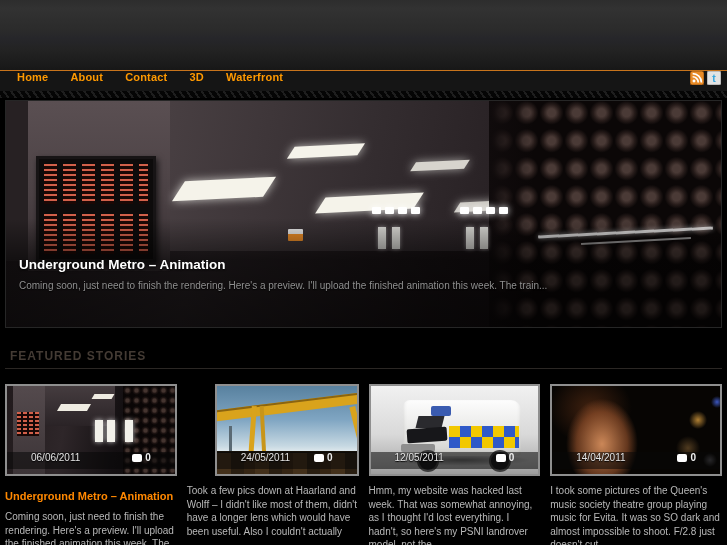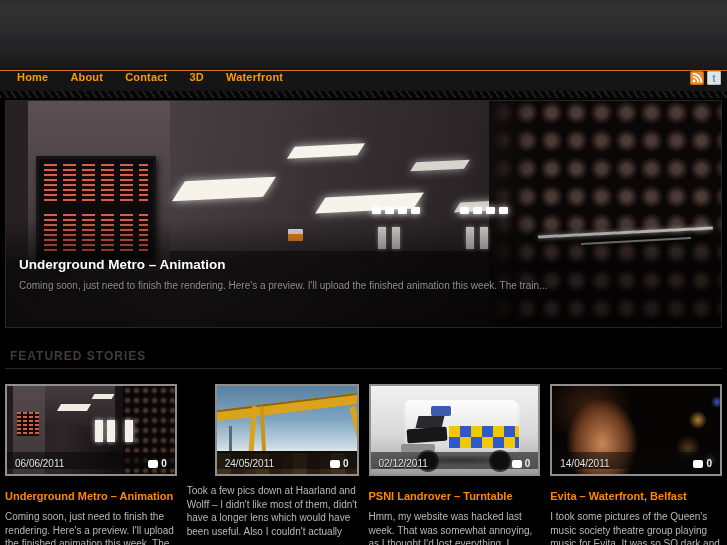--- a/index.html
+++ b/index.html
@@ -59,21 +59,21 @@
   .hero-title{color:#fff;font-size:13.5px;font-weight:bold;text-shadow:0 1px 2px #000;}
   .hero-sub{color:#8f8f8f;font-size:10px;margin-top:8px;text-shadow:0 1px 1px #000;}
 
   
   .featured-head{margin:21px 0 0 10px;color:#443b34;font-size:12px;font-weight:bold;letter-spacing:1px;}
   .featured-rule{height:1px;background:#2b2724;margin:5px 5px 0 5px;}
   .cards{display:flex;gap:10px;margin:15px 5px 0 5px;}
   .card{flex:1;min-width:0;}
   .thumb{position:relative;height:88px;border:2px solid #8f8f8f;overflow:hidden;background:#111;}
   .thumb-meta{position:absolute;left:0;right:0;bottom:5px;height:17px;background:rgba(8,8,8,.55);
-    display:flex;align-items:flex-end;justify-content:space-between;padding:0 8px;}
+    display:flex;align-items:flex-start;justify-content:space-between;padding:0 24px;}
   .thumb-date{color:#e3e3e3;font-size:10px;text-shadow:0 1px 1px #000;}
   .thumb-comments{display:flex;align-items:center;gap:3px;}
   .bubble{width:10px;height:8px;background:#fff;border-radius:2px;position:relative;display:inline-block;}
   .bubble::after{content:"";position:absolute;left:2px;bottom:-3px;width:0;height:0;
     border:3px solid transparent;border-top-color:#fff;border-left-width:2px;border-right-width:2px;}
   .bubble-count{color:#eee;font-size:10px;font-weight:bold;}
   .card-title{color:#ff8800;font-size:11px;font-weight:bold;margin:14px 0 0 0;}
   .card-text{color:#b8b8b8;font-size:10px;line-height:13.5px;margin-top:8px;}
 
   
@@ -255,38 +255,36 @@
       <div class="abs body"></div>
       <div class="abs shield"></div>
       <div class="abs screen"></div>
       <div class="abs bonnet"></div>
       <div class="abs batt"></div>
       <div class="abs batt2"></div>
       <div class="abs bumper"></div>
       <div class="abs wheel" style="left:46px;"></div>
       <div class="abs wheel" style="left:118px;"></div>
       <div class="thumb-meta">
-        <span class="thumb-date">02/12/2011</span>
-        <span class="thumb-comments">
-          <span class="bubble"></span>
-          <span class="bubble-count">0</span>
-        </span>
-      </div>
-    </div>
-    <div class="card-title">PSNI Landrover – Turntable</div>
+        <span class="thumb-date">12/05/2011</span>
+        <span class="thumb-comments">
+          <span class="bubble"></span>
+          <span class="bubble-count">0</span>
+        </span>
+      </div>
+    </div>
     <div class="card-text">Hmm, my website was hacked last week. That was somewhat annoying, as I thought I'd lost everything. I hadn't, so here's my PSNI landrover model, not the</div>
   </div>
 
   <div class="card">
     <div class="thumb t-evita">
       <div class="thumb-meta">
         <span class="thumb-date">14/04/2011</span>
         <span class="thumb-comments">
           <span class="bubble"></span>
           <span class="bubble-count">0</span>
         </span>
       </div>
     </div>
-    <div class="card-title">Evita – Waterfront, Belfast</div>
     <div class="card-text">I took some pictures of the Queen's music society theatre group playing music for Evita. It was so SO dark and almost impossible to shoot. F/2.8 just doesn't cut</div>
   </div>
 
 </div>
 
 </body></html>

